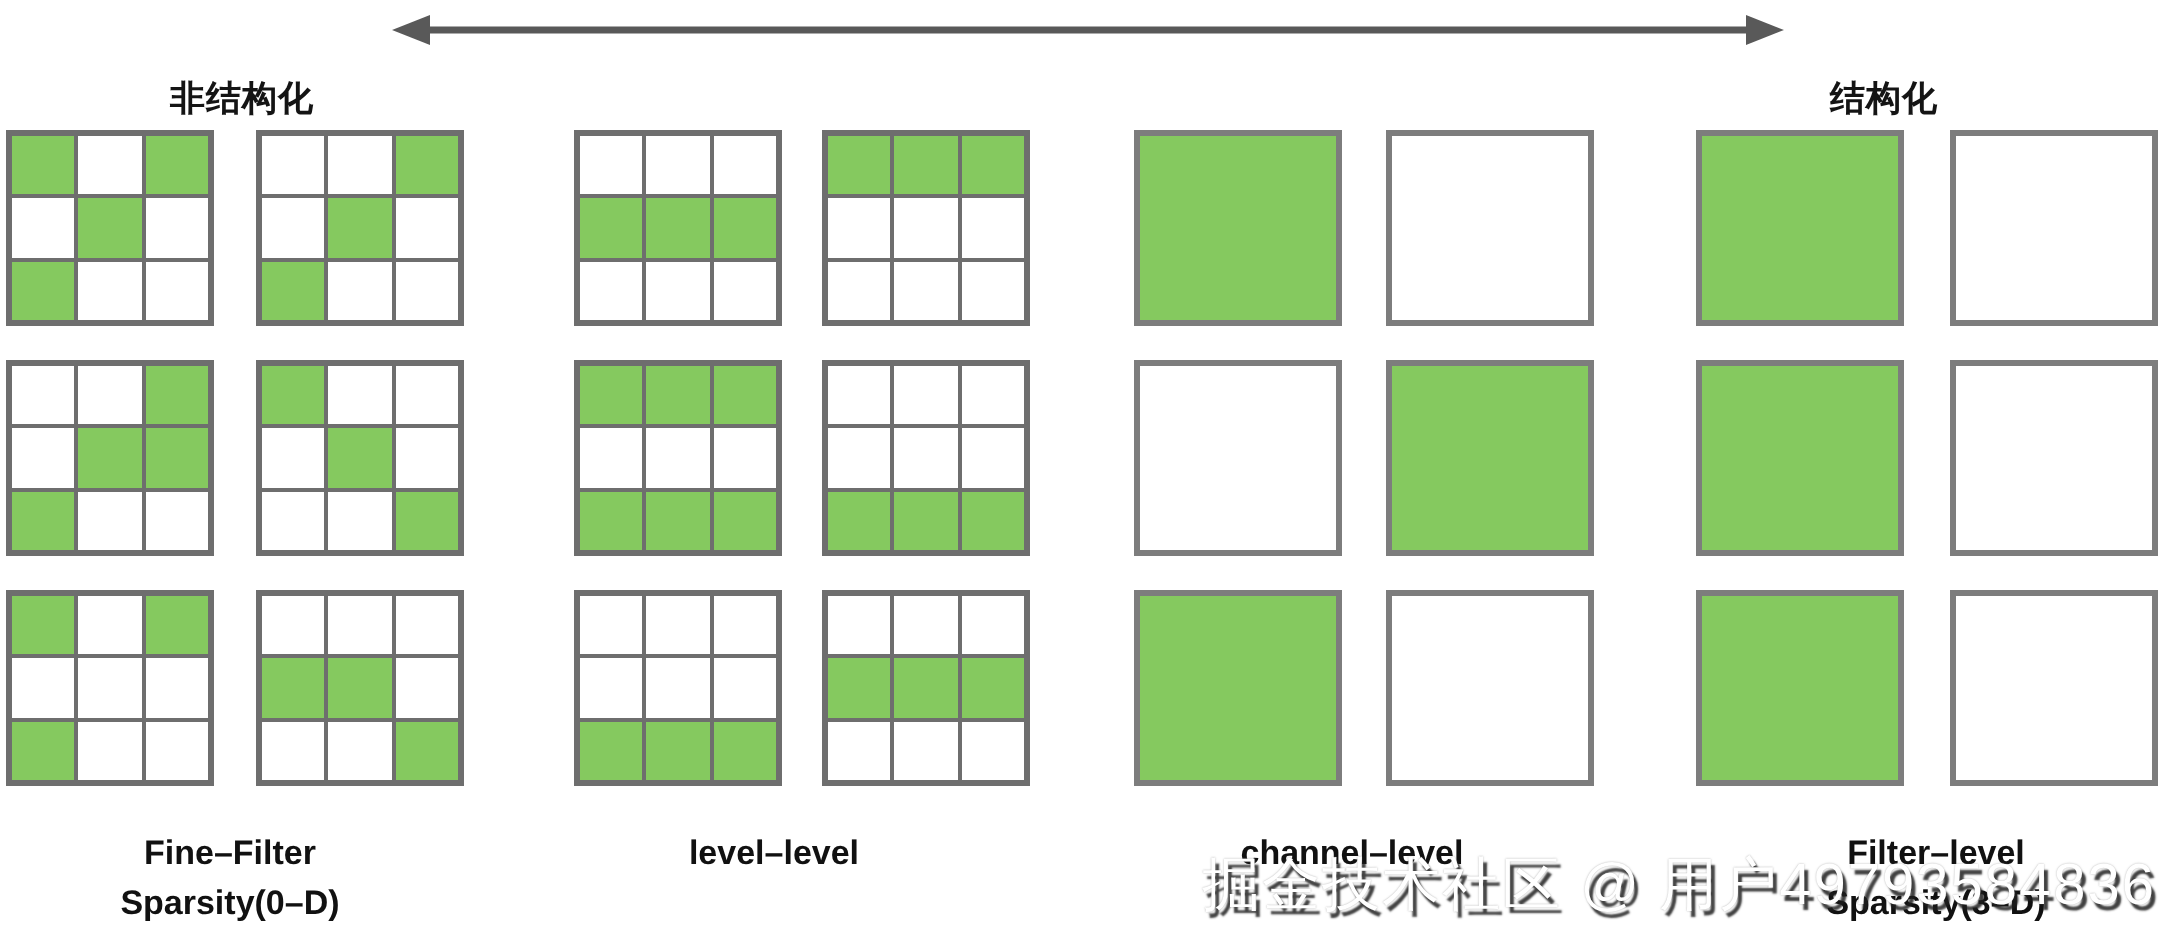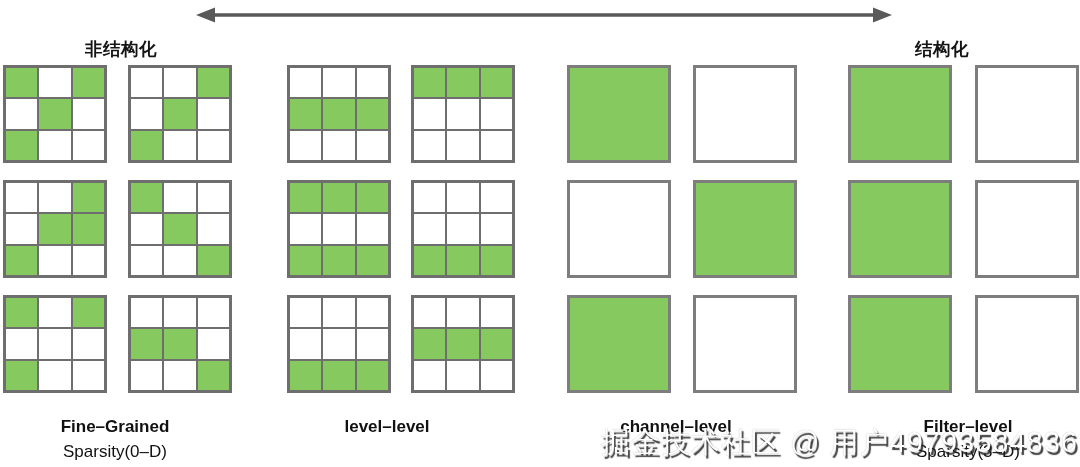--- a/index.html
+++ b/index.html
@@ -25,21 +25,21 @@
   .grid.small .cell { border: 1px solid var(--small-border, #6e6e6e); }
   .grid.big   { border: 3px solid var(--big-border, #7d7d7d); }
   .cell { background: #ffffff; }
   .cell.on { background: var(--green, #85C95F); }
 
   .group-label {
     position: absolute; top: 414px; width: 230px; text-align: center;
     line-height: 25px; font-size: 17px;
   }
   .gl-title { font-weight: bold; }
-  .gl-sub   { font-weight: normal; }
+  .gl-sub   { font-weight: bold; }
 
   .watermark {
     position: absolute; top: 423px; right: 2px; z-index: 5;
     font-size: 29px; font-weight: 400; letter-spacing: 1px;
     color: var(--wm, #ffffff); white-space: nowrap;
     text-shadow: 2px 3px 1px rgba(30,30,30,0.85), 0 0 1px rgba(120,120,120,0.6);
   }
 </style>
 </head>
 <body>
@@ -221,21 +221,21 @@
       </div>
       <div class="grid big" style="left: 848px; top: 295px; grid-template-columns: repeat(1, 1fr);">
         <div class="cell on"></div>
       </div>
       <div class="grid big" style="left: 975px; top: 295px; grid-template-columns: repeat(1, 1fr);">
         <div class="cell"></div>
       </div>
     </div>
 
   <div class="group-label" style="left: 0px;">
-    <div class="gl-title">Fine–Grained</div>
+    <div class="gl-title">Fine–Filter</div>
     <div class="gl-sub">Sparsity(0–D)</div>
   </div>
 
   <div class="group-label" style="left: 272px;">
     <div class="gl-title">level–level</div>
   </div>
 
   <div class="group-label" style="left: 561px;">
     <div class="gl-title">channel–level</div>
   </div>

